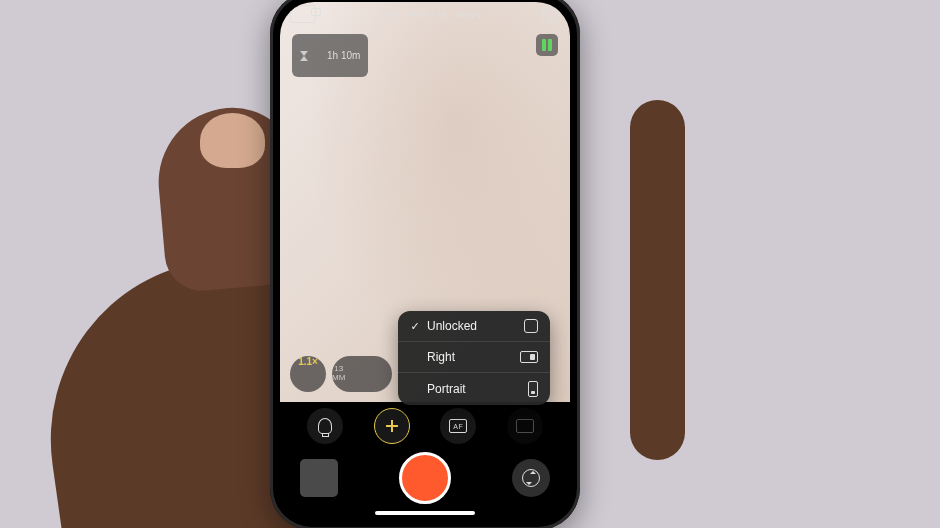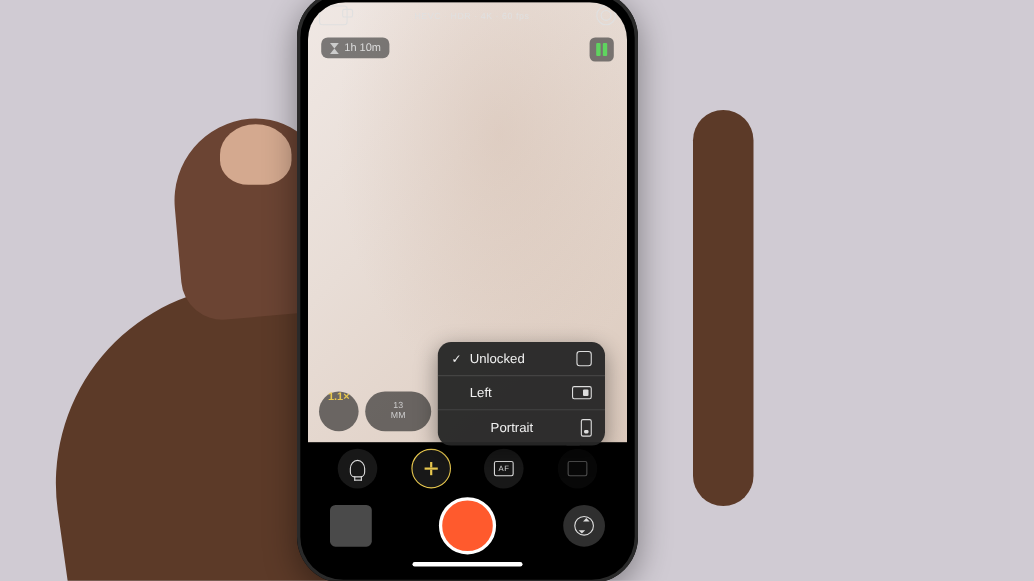--- a/index.html
+++ b/index.html
@@ -141,25 +141,25 @@
       border-radius: 50%;
     }
     
     .time-chip {
       position: absolute;
       top: 32px;
       left: 12px;
       background: rgba(60,60,60,0.65);
       color: #ddd;
       border-radius: 6px;
-      padding: 4px 8px;
+      padding: 16px 8px;
       font-size: 10px;
       display: flex;
       align-items: flex-end;
-      gap: 5px;
+      gap: 19px;
       z-index: 10;
     }
     .hourglass {
       width: 8px;
       height: 10px;
       position: relative;
     }
     .hourglass::before, .hourglass::after {
       content: '';
       position: absolute;
@@ -213,21 +213,20 @@
       position: absolute;
       bottom: 128px;
       left: 52px;
       height: 36px;
       width: 60px;
       border-radius: 18px;
       background: rgba(40,40,40,0.65);
       color: #ccc;
       display: flex;
       align-items: center;
-      justify-content: center;
       font-size: 8px;
       z-index: 8;
       text-align: center;
       line-height: 1.1;
     }
     
     .orientation-menu {
       position: absolute;
       bottom: 115px;
       left: 118px;
@@ -251,21 +250,21 @@
     }
     .menu-item {
       display: flex;
       align-items: center;
       justify-content: space-between;
       padding: 8px 12px;
       color: #f0f0f0;
       font-size: 12px;
       border-bottom: 1px solid rgba(90,90,90,0.5);
     }
-    .menu-item:last-child { border-bottom: none; margin-left: 19px; }
+    .menu-item:last-child { border-bottom: none; }
     .menu-item-left { display: flex; align-items: center; gap: 7px; }
     .check { width: 10px; text-align: center; font-size: 11px; }
     .check.hidden { visibility: hidden; }
     .menu-icon {
       width: 18px;
       height: 12px;
       border: 1.2px solid #ddd;
       border-radius: 2px;
       position: relative;
     }
@@ -504,21 +503,21 @@
       <div class="menu-item">
         <div class="menu-item-left">
           <span class="check">✓</span>
           <span>Unlocked</span>
         </div>
         <div class="menu-icon unlocked"></div>
       </div>
       <div class="menu-item">
         <div class="menu-item-left">
           <span class="check hidden">✓</span>
-          <span>Left</span>
+          <span>Right</span>
         </div>
         <div class="menu-icon right"></div>
       </div>
       <div class="menu-item">
         <div class="menu-item-left">
           <span class="check hidden">✓</span>
           <span>Portrait</span>
         </div>
         <div class="menu-icon portrait"></div>
       </div>

